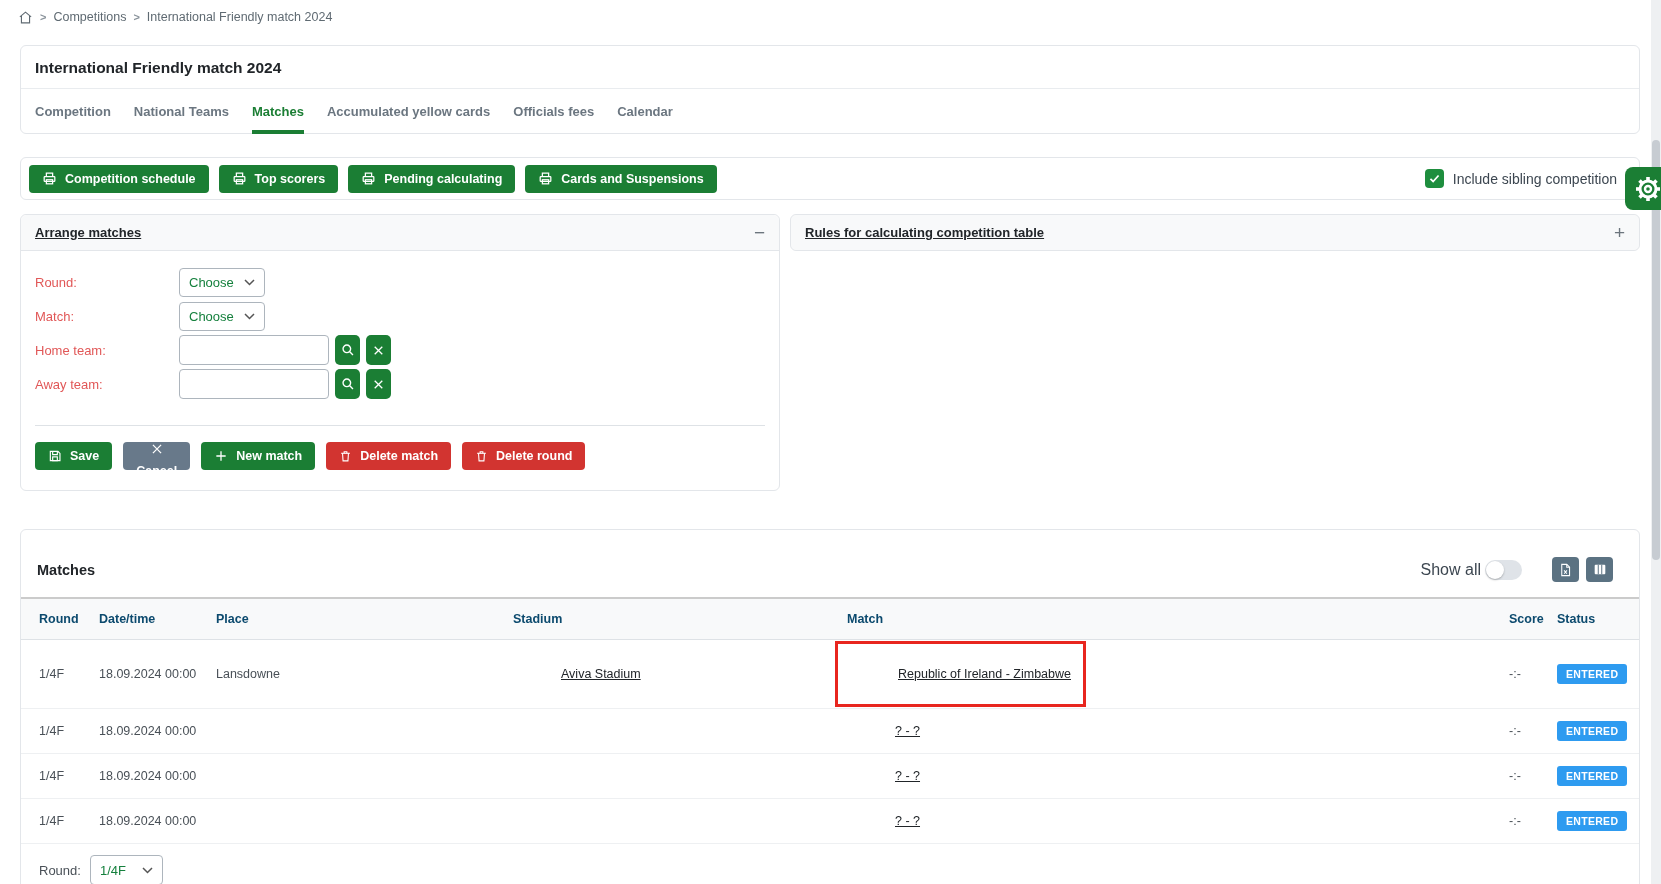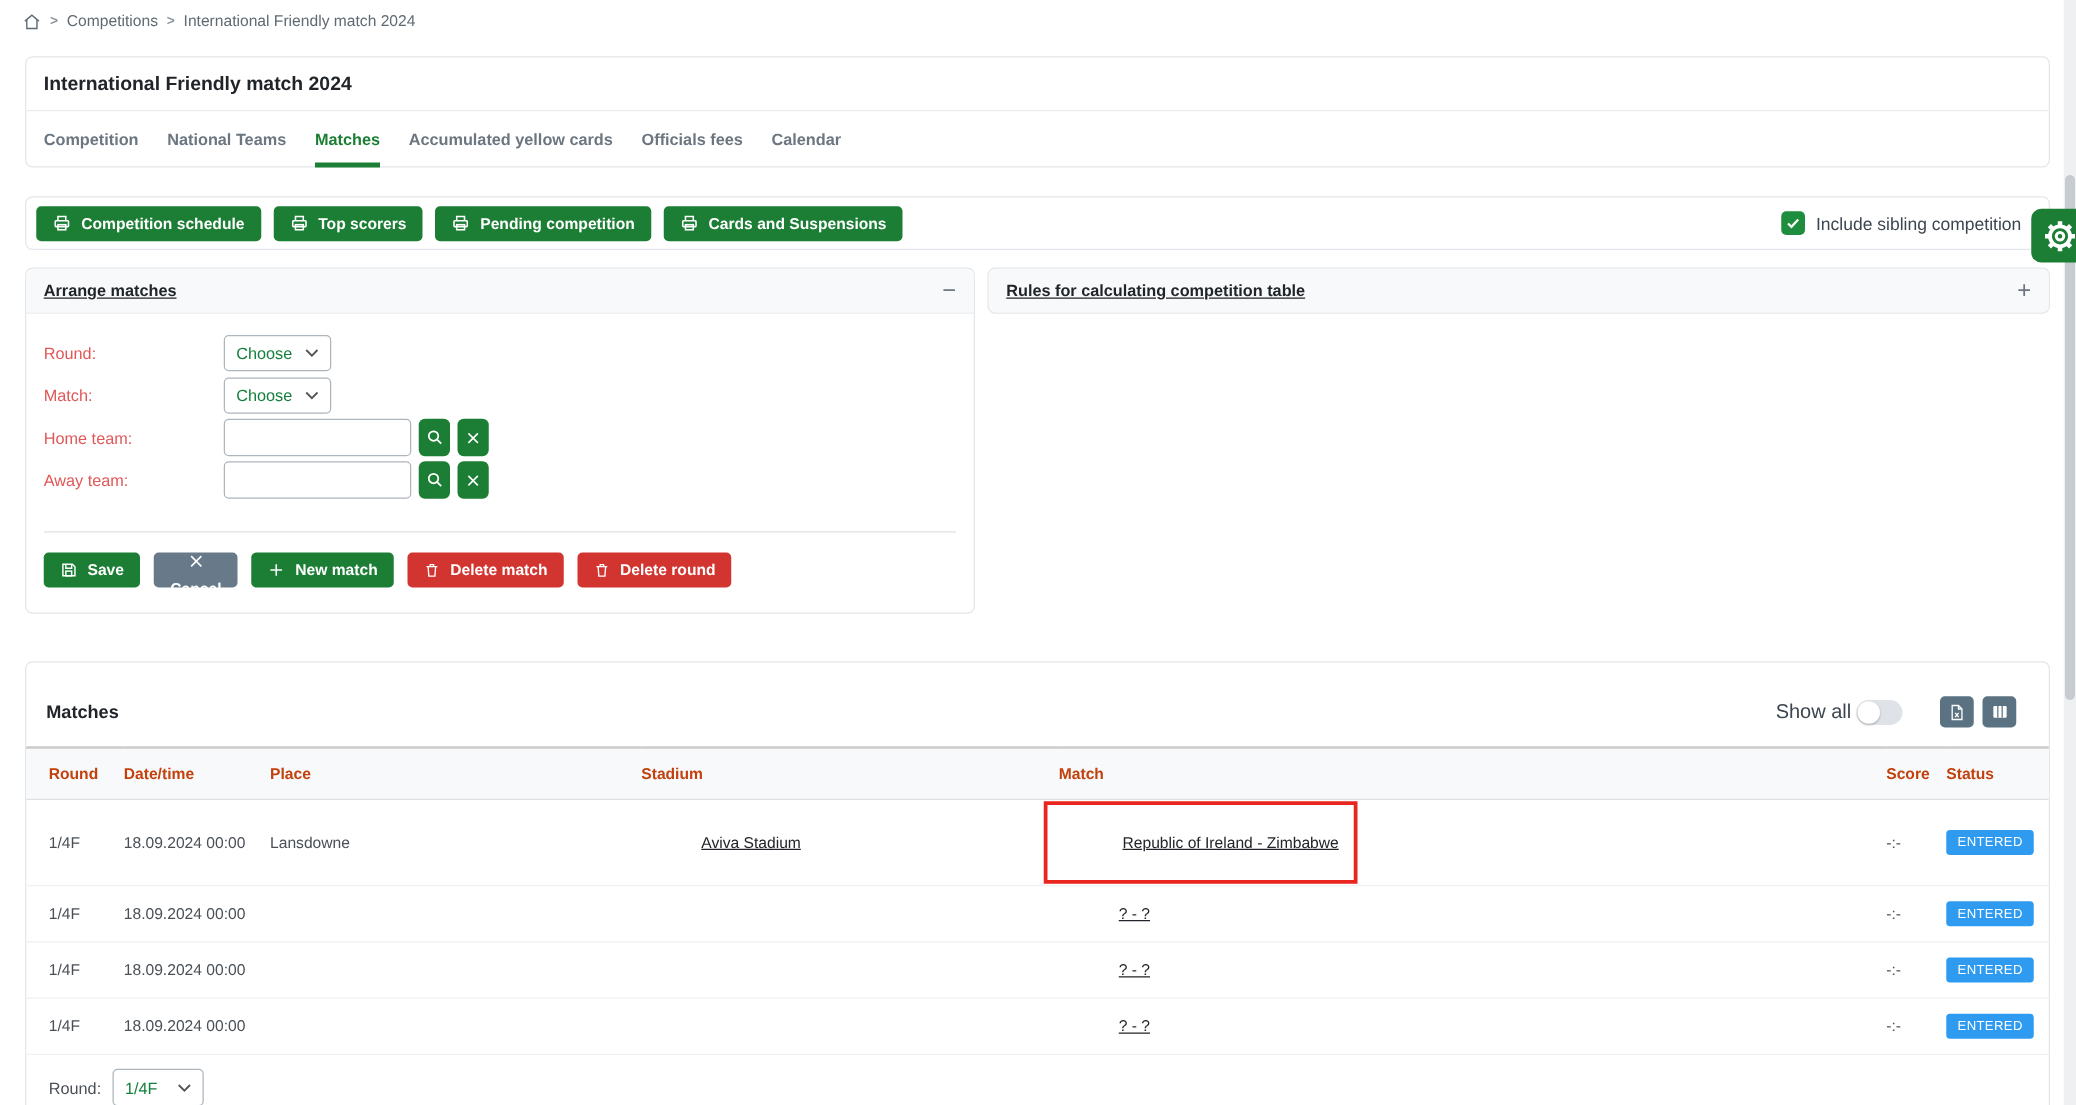--- a/index.html
+++ b/index.html
@@ -75,29 +75,29 @@
   .showall-label { font-size:16px; color:#3c4650; margin-right:4px; }
   .toggle { width:37px; height:20px; border-radius:10px; background:#dfe3e8;
     position:relative; cursor:pointer; margin-right:23px; }
   .toggle .knob { position:absolute; left:1px; top:1px; width:18px; height:18px;
     border-radius:50%; background:#fff; box-shadow:0 1px 2px rgba(0,0,0,.25); }
   .icon-btn { width:27px; height:25px; border:none; border-radius:4px; background:#5b7282;
     display:inline-flex; align-items:center; justify-content:center; cursor:pointer; margin-left:7px; }
 
   table.matches { width:100%; border-collapse:collapse; border-top:2px solid #cbcbcb; }
   table.matches th { background:#f8f9fa; text-align:left; font-size:12.5px; font-weight:700;
-    color:#c2410c; padding:13px 0; border-bottom:1px solid #dee2e6; }
+    color:#0c4a6e; padding:13px 0; border-bottom:1px solid #dee2e6; }
   table.matches td { font-size:12.5px; color:#495057; padding:12px 0; height:41px;
     border-bottom:1px solid #eef0f2; vertical-align:middle; }
   .cell-pad { padding-left:18px !important; }
   a.tlink { color:#212529; text-decoration:underline; cursor:pointer;margin-left:48px; }
   .hl-box { display:inline-block; border:3px solid #e8261f; padding:23px 12px; margin:-11px 0 -11px -12px; }
   .score { color:#6c757d; }
   .badge { display:inline-block; background:#2e9bf0; color:#fff; font-size:10.5px;
-    font-weight:400; letter-spacing:.3px; padding:4px 9px; border-radius:3px; }
+    font-weight:700; letter-spacing:.3px; padding:4px 9px; border-radius:3px; }
 
   .round-filter { display:flex; align-items:center; gap:9px; padding:11px 18px 15px; }
   .round-filter .rf-label { font-size:13px; color:#495057; }
 
   
   .scroll-track { position:absolute; right:0; top:0; width:10px; height:884px; background:#eef0f2; }
   .scroll-thumb { position:absolute; right:1px; top:140px; width:8px; height:420px;
     background:#c7ccd2; border-radius:4px; }
 
   svg { display:block; }
@@ -154,21 +154,21 @@
       <span>Top scorers</span>
     </button>
     <button class="btn btn-green">
       <span>
         <svg width="15" height="15" viewBox="0 0 24 24" fill="none" stroke="#fff" stroke-width="2">
           <path d="M7 9V3.5h10V9"></path>
             <rect x="3.5" y="9" width="17" height="7.5" rx="1"></rect>
             <rect x="7" y="14" width="10" height="6.5"></rect>
         </svg>
       </span>
-      <span>Pending competition</span>
+      <span>Pending calculating</span>
     </button>
     <button class="btn btn-green">
       <span>
         <svg width="15" height="15" viewBox="0 0 24 24" fill="none" stroke="#fff" stroke-width="2">
           <path d="M7 9V3.5h10V9"></path>
             <rect x="3.5" y="9" width="17" height="7.5" rx="1"></rect>
             <rect x="7" y="14" width="10" height="6.5"></rect>
         </svg>
       </span>
       <span>Cards and Suspensions</span>

